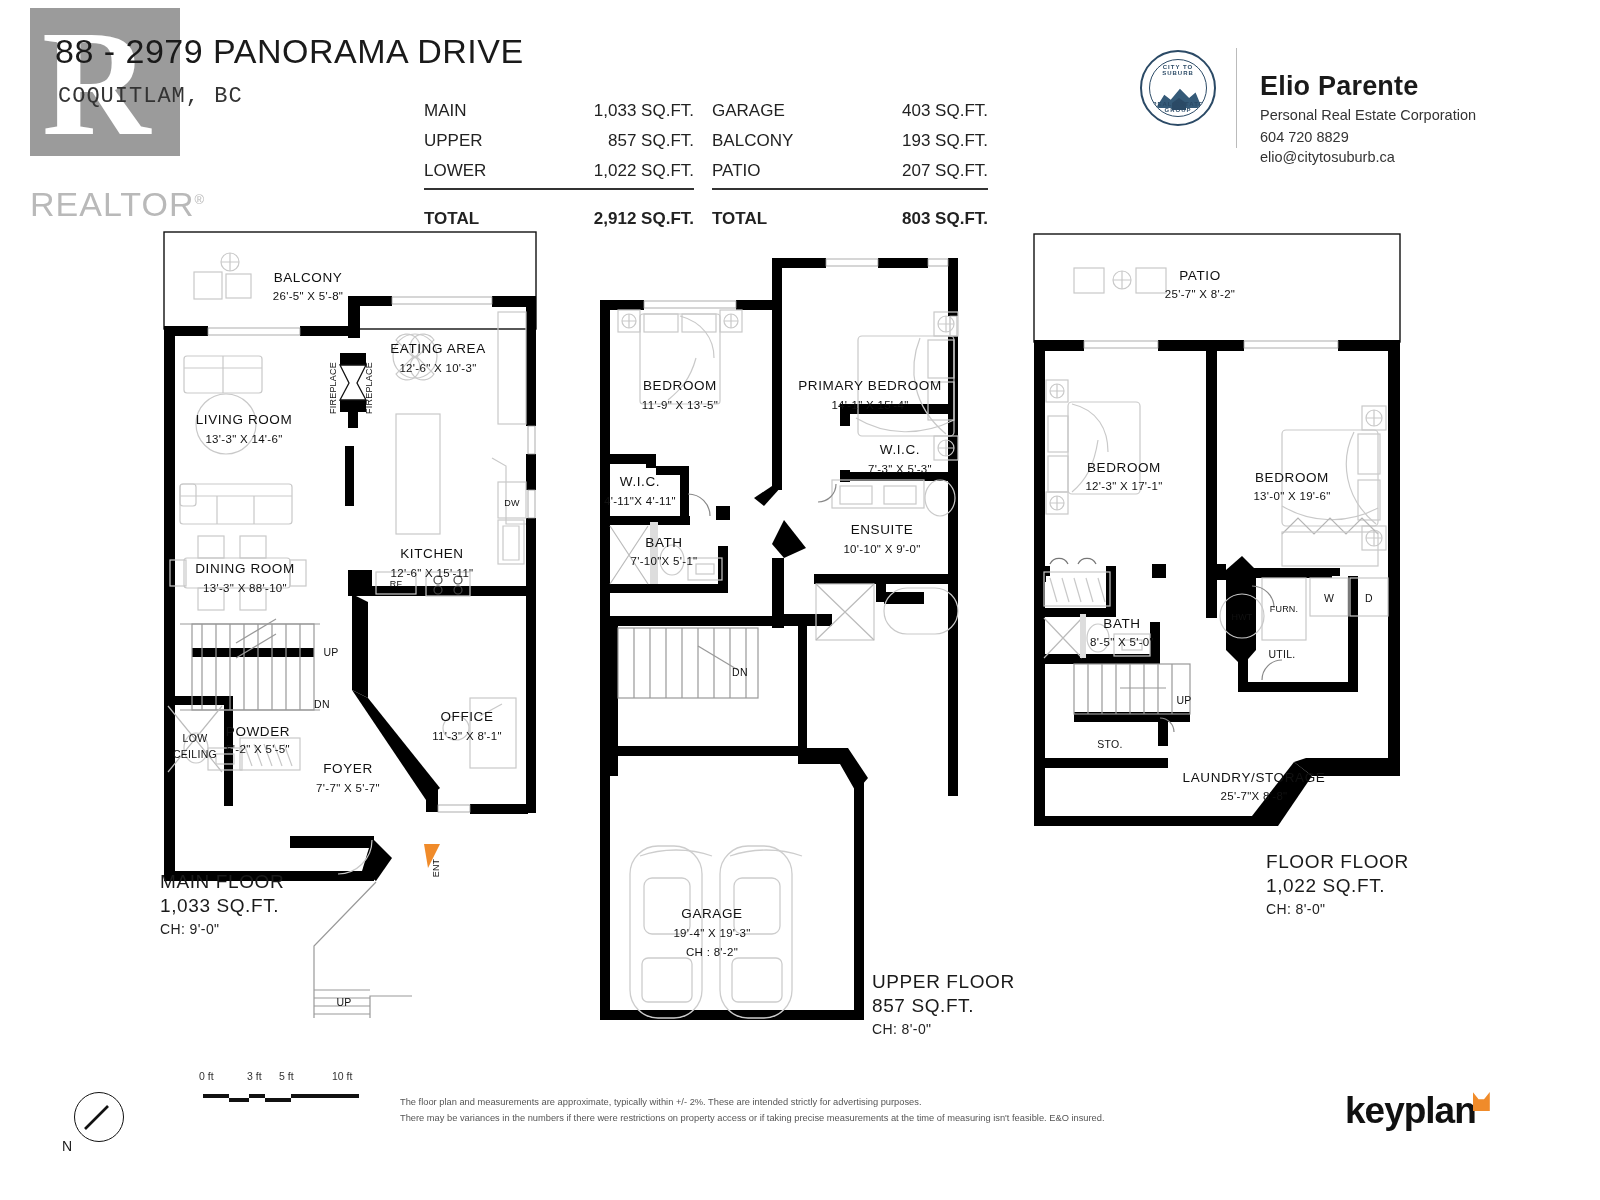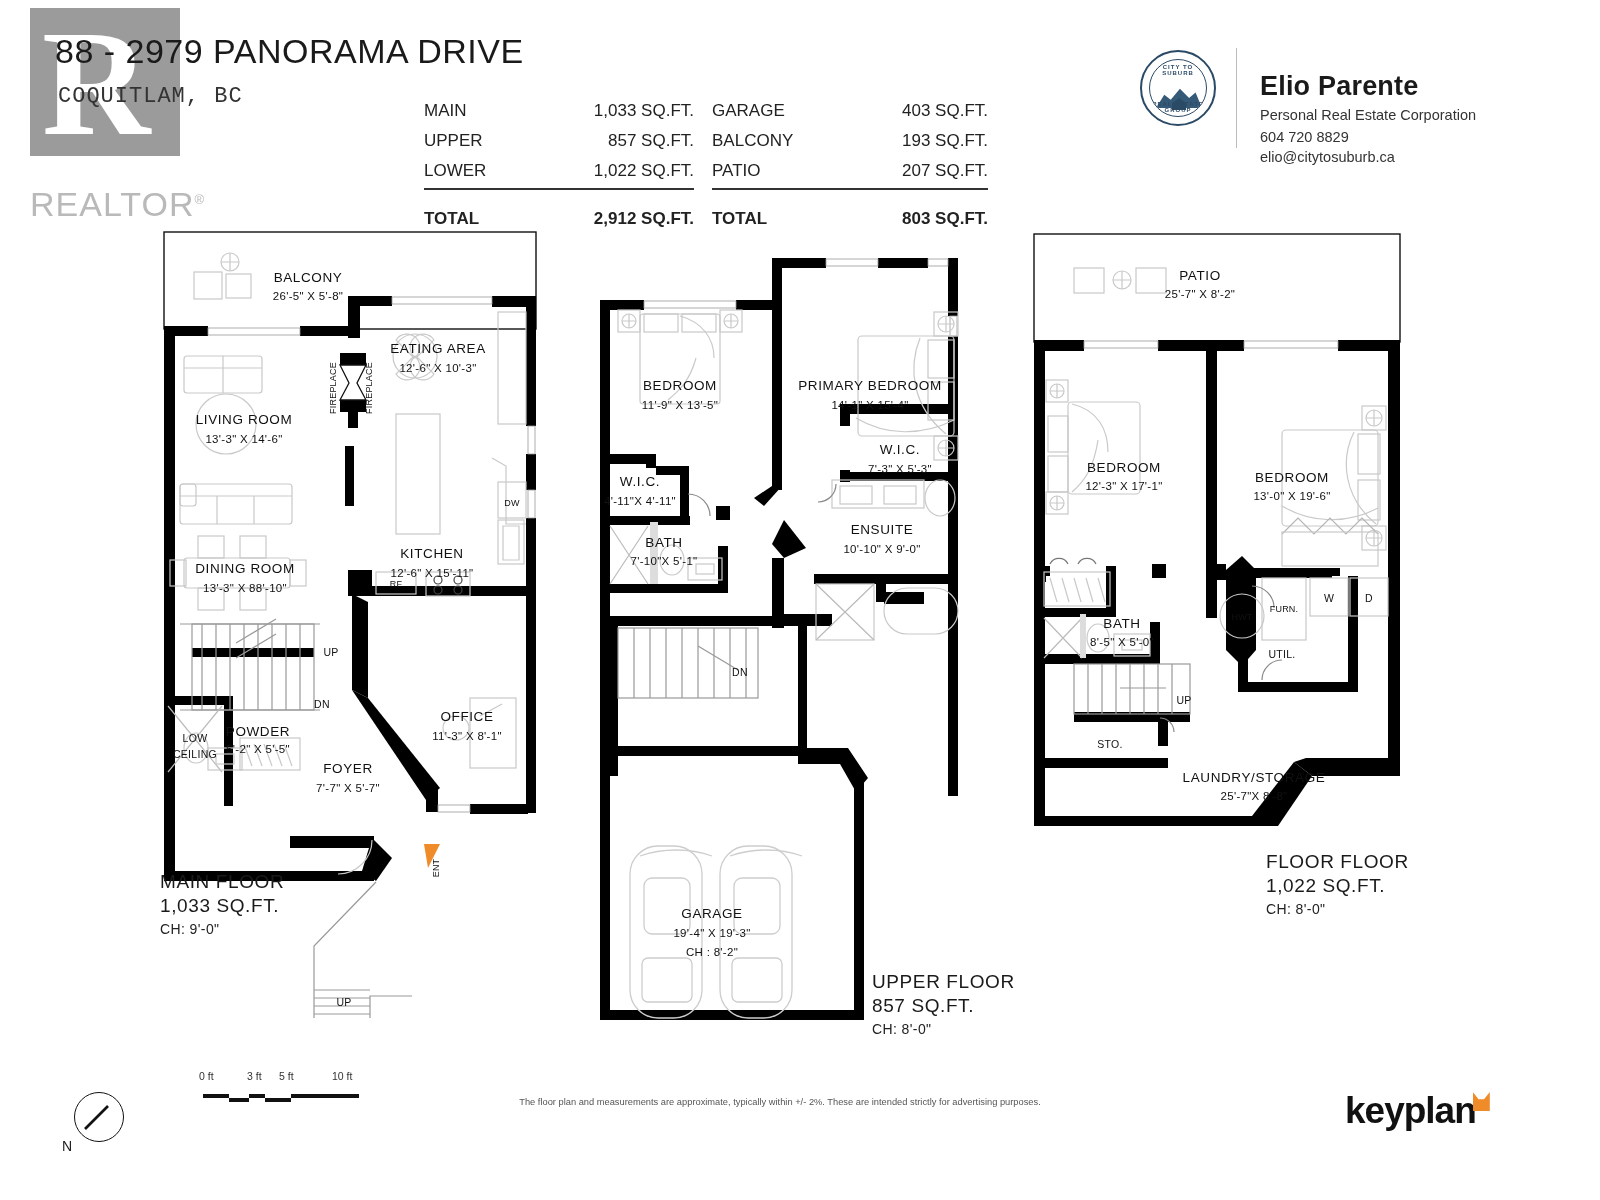--- a/index.html
+++ b/index.html
@@ -66,21 +66,21 @@
   
   #compass{left:62px;top:1090px;width:70px;height:86px;}
   #compass .circ{position:absolute;left:12px;top:2px;width:48px;height:48px;border:1.6px solid #111;border-radius:50%;}
   #compass .ndl{position:absolute;left:20px;top:12px;width:30px;height:30px;}
   #compass .nl{position:absolute;left:0px;top:48px;font-size:14px;}
 
   #scale{left:180px;top:1070px;width:160px;height:50px;margin-left:19px;}
   #scale .tk{position:absolute;font-size:10.5px;color:#333;}
   #scale .bar{position:absolute;background:#111;}
 
-  #disclaimer{left:400px;top:1095px;width:760px;text-align:center;
+  #disclaimer{left:400px;top:1095px;width:760px;
      font-size:9.3px;line-height:15.5px;color:#555;}
 
   #keyplan{left:1345px;top:1090px;}
   #keyplan .kp{font-size:37px;font-weight:700;letter-spacing:-1px;color:#111;}
   #keyplan .fox{position:absolute;right:-14px;top:2px;width:17px;height:19px;background:#f08b2a;
      clip-path:polygon(0 100%,0 0,34% 38%,66% 38%,100% 0,100% 100%);}
 </style>
 </head>
 <body>
 
@@ -654,20 +654,21 @@
   <div class="tk" style="left:133px;top:0px;">10 ft</div>
   <div class="bar" style="left:4px;top:24px;width:26px;height:4px;"></div>
   <div class="bar" style="left:30px;top:28px;width:20px;height:4px;"></div>
   <div class="bar" style="left:50px;top:24px;width:16px;height:4px;"></div>
   <div class="bar" style="left:66px;top:28px;width:26px;height:4px;"></div>
   <div class="bar" style="left:92px;top:24px;width:68px;height:4px;"></div>
 </div>
 
 <div id="disclaimer" class="abs">
   <div>The floor plan and measurements are approximate, typically within +/- 2%. These are intended strictly for advertising purposes.</div>
+  <div>There may be variances in the numbers if there were restrictions on property access or if taking precise measurements at the time of measuring isn't feasible. E&amp;O insured.</div>
 </div>
 
 <div id="keyplan" class="abs">
   <div style="position:relative;">
     <span class="kp">keyplan</span>
     <span class="fox"></span>
   </div>
 </div>
 
 </body></html>

